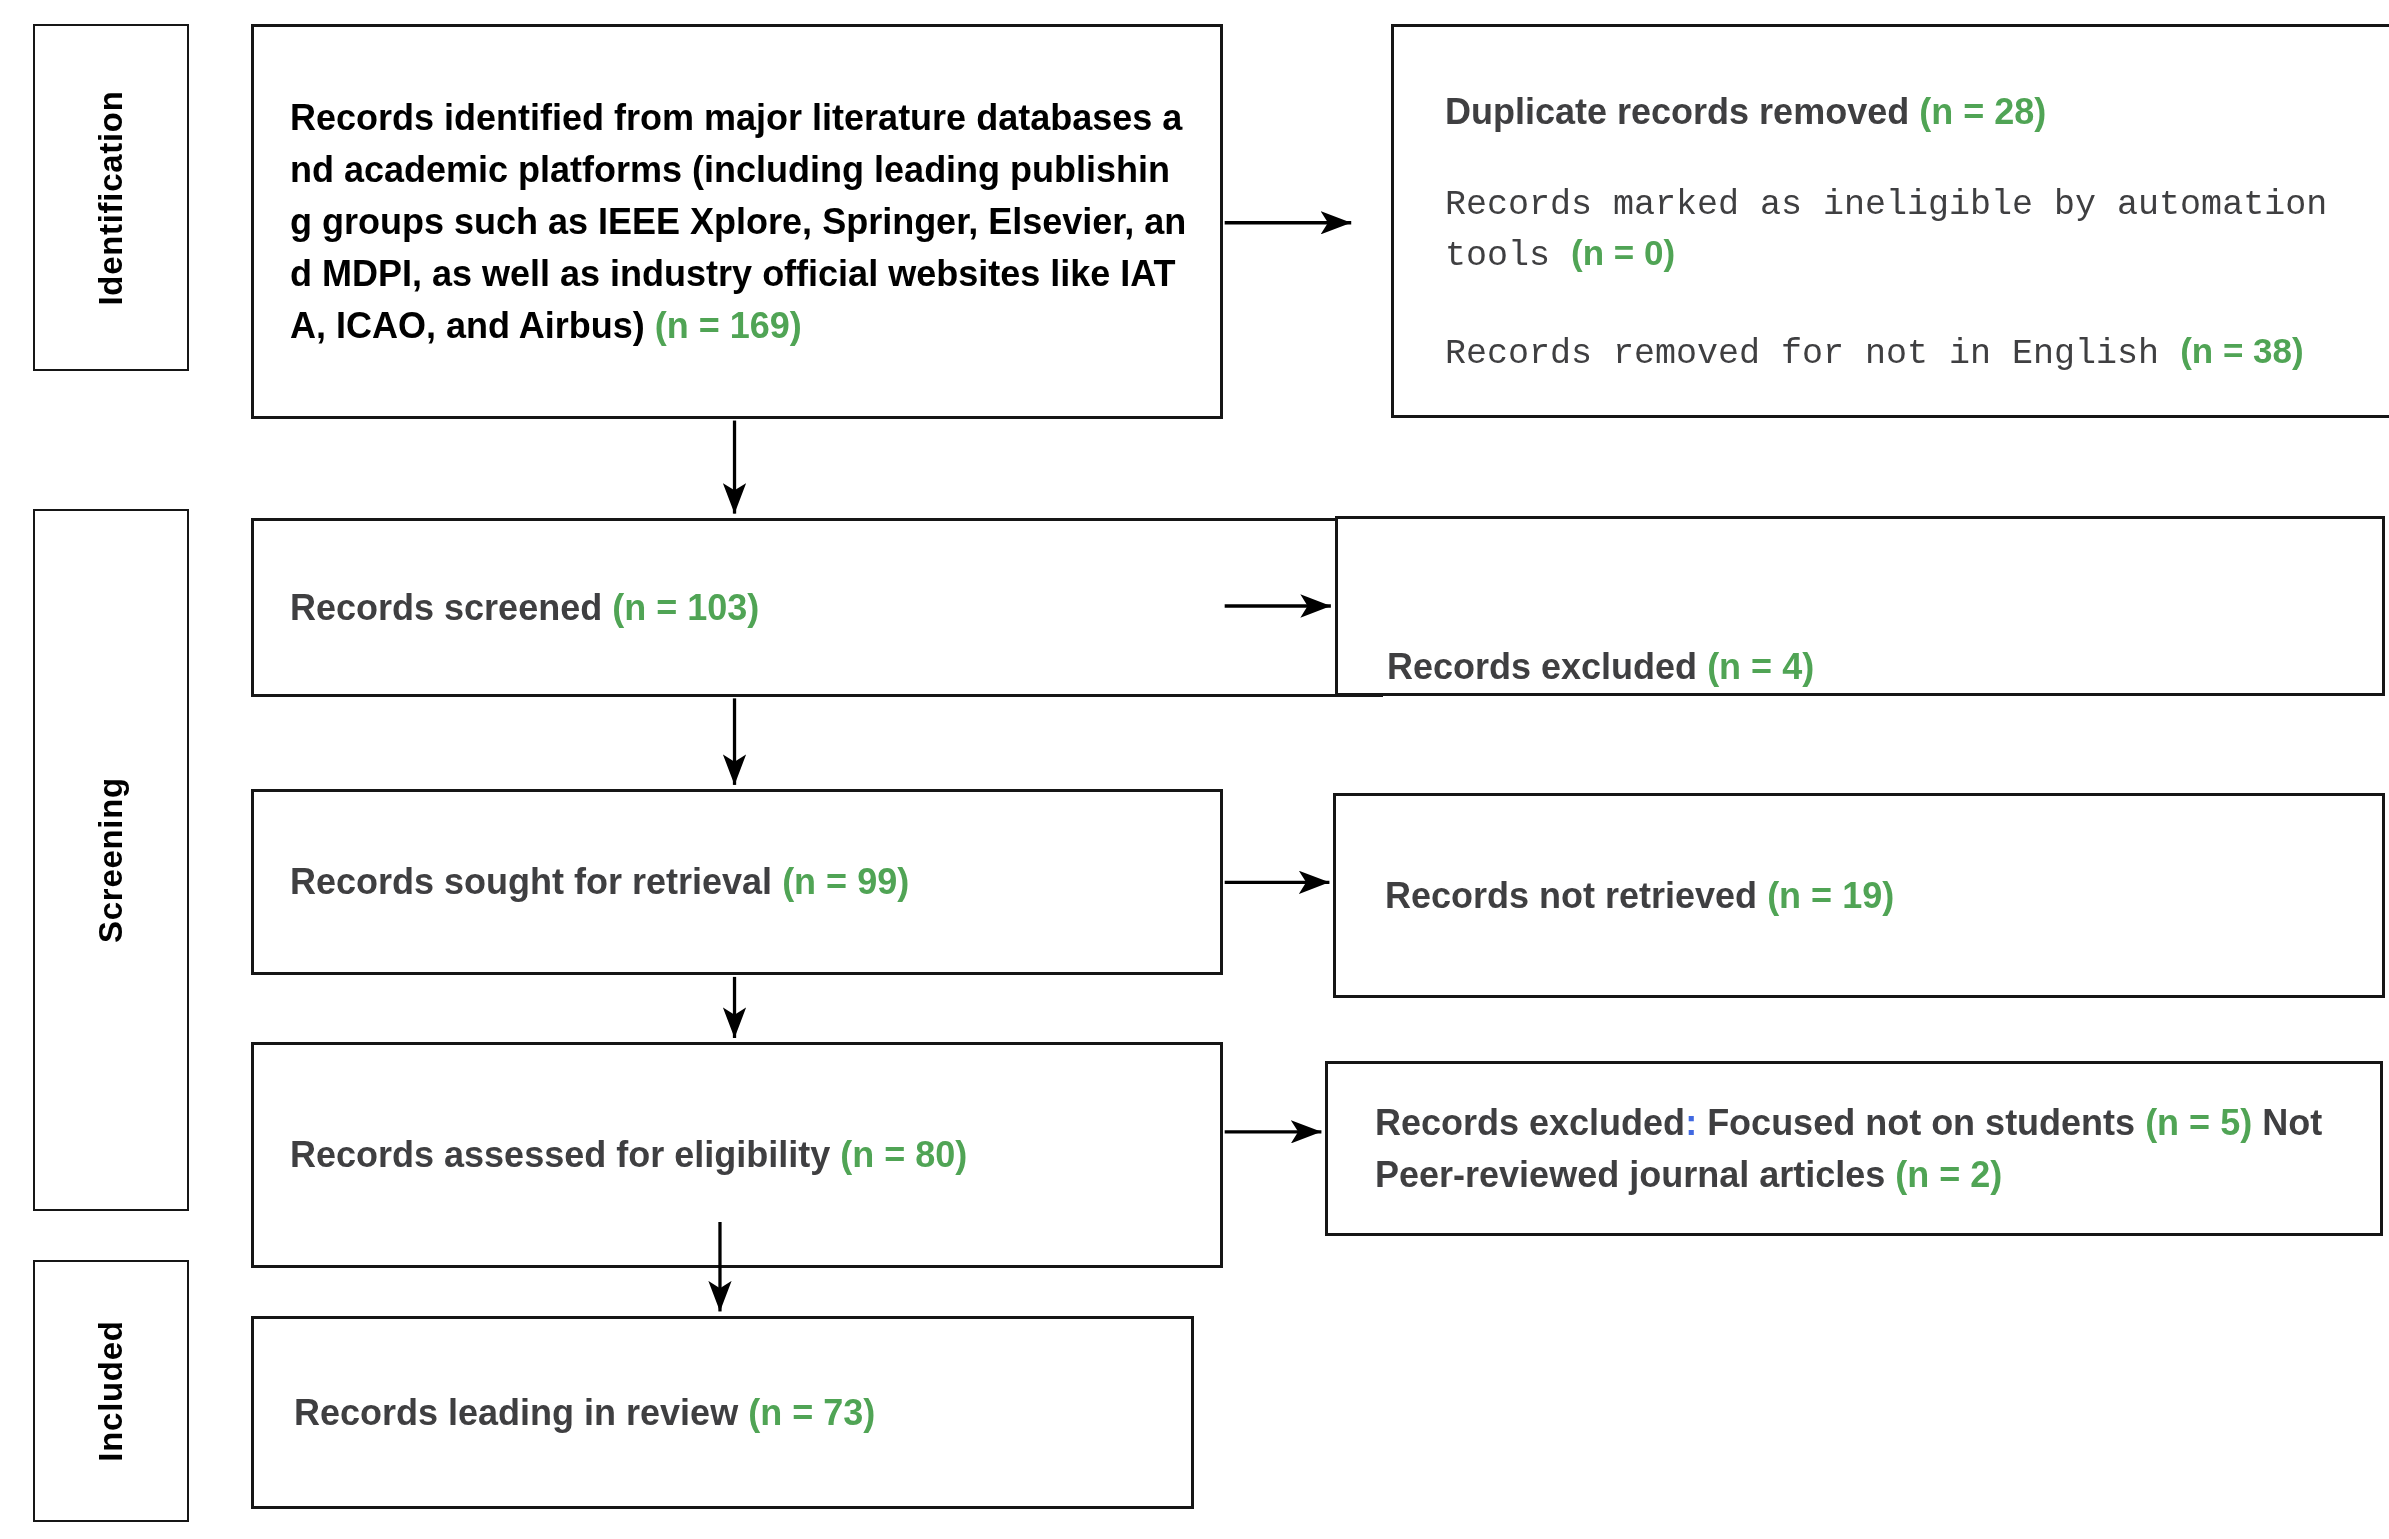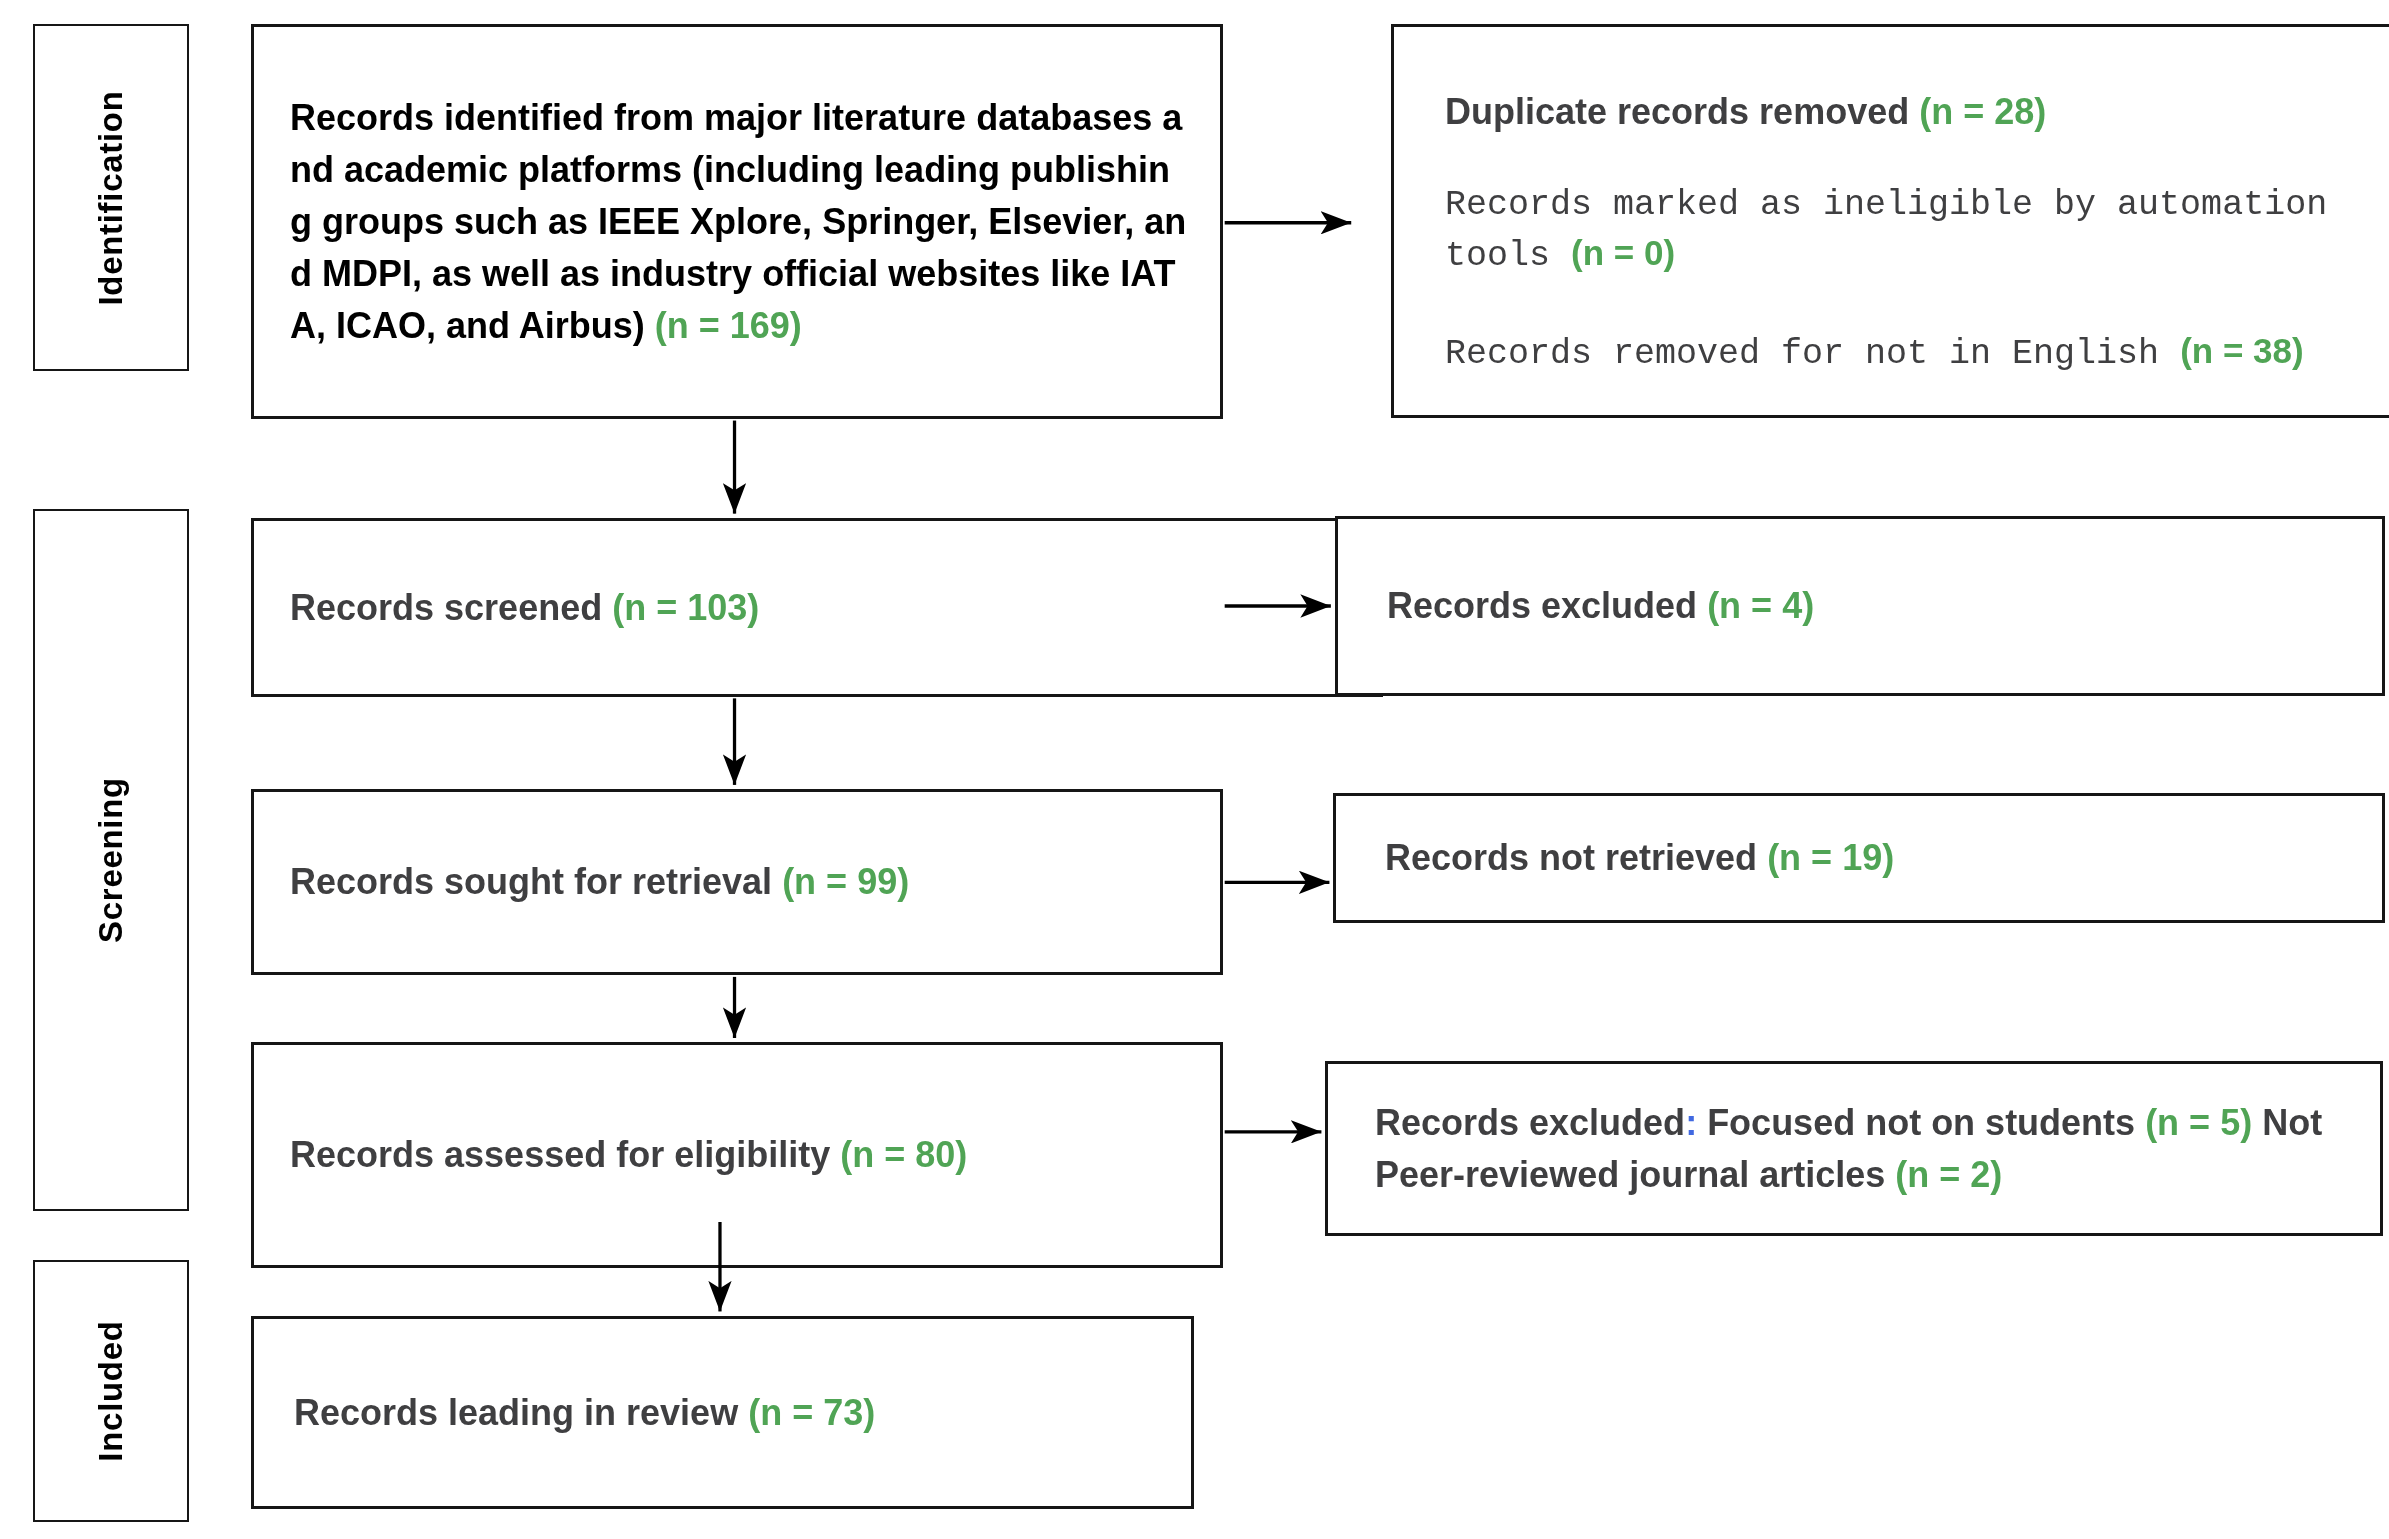--- a/index.html
+++ b/index.html
@@ -114,25 +114,25 @@
   <div class="box rowbox" style="left:251px;top:1316px;width:943px;height:193px;padding:0 29px 0 40px;">
     <p class="flow-text"><span>Records leading in review </span><span class="n">(n = 73)</span></p>
   </div>
 
   <div class="box sidebox-top" style="left:1355px;top:24px;width:1030px;height:394px;margin-left:36px;">
     <p class="head"><span>Duplicate records removed </span><span class="n">(n = 28)</span></p>
     <p class="mono-line"><span>Records marked as ineligible by automation tools </span><span class="n">(n = 0)</span></p>
     <p class="mono-line"><span>Records removed for not in English </span><span class="n">(n = 38)</span></p>
   </div>
 
-  <div class="box rowbox pad-side" style="left:1335px;top:516px;width:1050px;height:180px;">
+  <div class="box rowbox pad-side" style="left:1335px;top:516px;width:1050px;height:180px;align-items:flex-end;">
     <p class="flow-text"><span>Records excluded </span><span class="n">(n = 4)</span></p>
   </div>
 
-  <div class="box rowbox pad-side" style="left:1333px;top:793px;width:1052px;height:130px;">
+  <div class="box rowbox pad-side" style="left:1333px;top:793px;width:1052px;height:205px;">
     <p class="flow-text"><span>Records not retrieved </span><span class="n">(n = 19)</span></p>
   </div>
 
   <div class="box rowbox" style="left:1325px;top:1061px;width:1058px;height:175px;padding:0 40px 0 47px;">
     <p class="flow-text"><span>Records excluded</span><span class="colon">:</span><span> Focused not on students </span><span class="n">(n = 5)</span><span> Not Peer-reviewed journal articles </span><span class="n">(n = 2)</span></p>
   </div>
 
   <svg class="arrows" xmlns="http://www.w3.org/2000/svg" viewBox="0 0 3285 2117" width="2389" height="1540">
     <defs>
       <marker id="ah" markerUnits="userSpaceOnUse" markerWidth="44" markerHeight="32" refX="42" refY="16" orient="auto">

